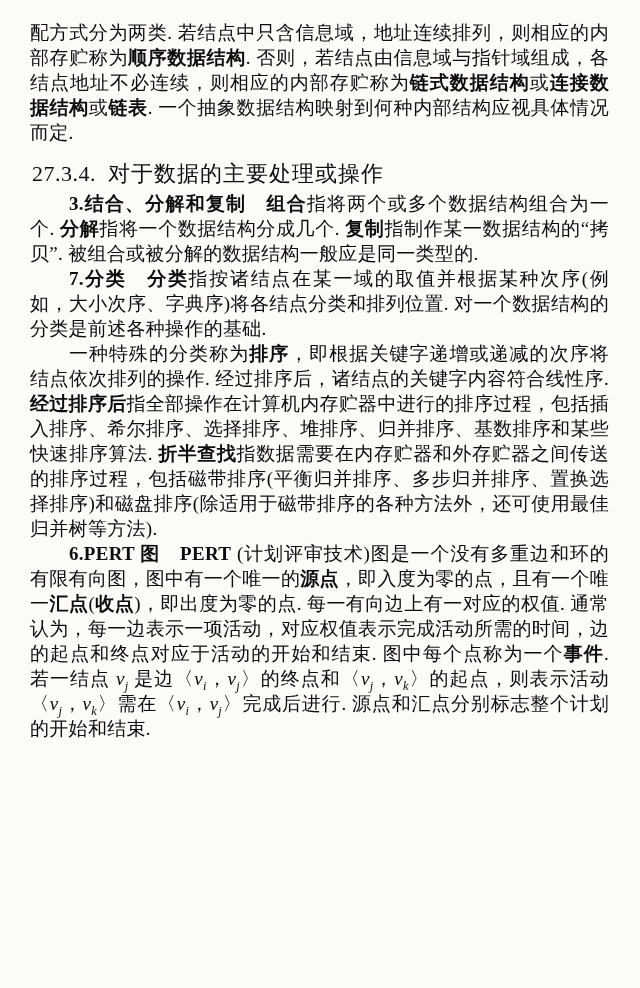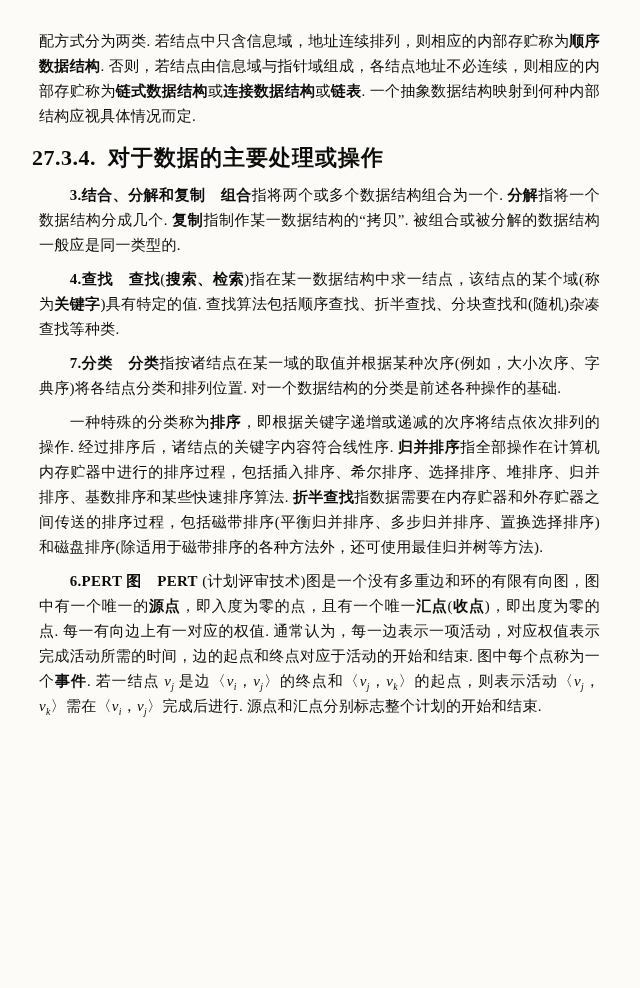--- a/index.html
+++ b/index.html
@@ -13,53 +13,52 @@
     height: 988px;
     margin: 0 auto;
     background: #fcfbf8;
     color: #0d0d0d;
     font-family: "Liberation Serif", "DejaVu Serif", serif;
     overflow: hidden;
     box-sizing: border-box;
     padding: 20px 31px 0 30px;
   }
   .para {
-    margin: 9px;
-    font-size: 15px;
+    margin: 0;
+    font-size: 19px;
     line-height: 25px;
     text-align: justify;
     letter-spacing: 0.3px;
   }
   .para.indent { text-indent: 2.05em; }
   .b { font-weight: bold; }
   .i { font-style: italic; font-family: "Liberation Serif", "DejaVu Serif", serif; }
   .s { vertical-align: sub; font-size: 0.65em; line-height: 0; }
   .heading {
-    margin: 15px 0 11px 2px;
+    margin: 15px 0 3px 2px;
     font-size: 22px;
     line-height: 28px;
-    font-weight: 700;
+    font-weight: 400;
     letter-spacing: 1px;
   }
   .heading .num { margin-right: 12px; letter-spacing: 0.5px; }
 </style>
 </head>
 <body>
 
 <div class="page">
 
   <div id="intro-paragraphs">
       <p class="para"><span>配方式分为两类. 若结点中只含信息域，地址连续排列，则相应的内部存贮称为</span><span class="b">顺序数据结构</span><span>. 否则，若结点由信息域与指针域组成，各结点地址不必连续，则相应的内部存贮称为</span><span class="b">链式数据结构</span><span>或</span><span class="b">连接数据结构</span><span>或</span><span class="b">链表</span><span>. 一个抽象数据结构映射到何种内部结构应视具体情况而定.</span></p>
     </div>
 
   <h2 class="heading">
     <span class="num">27.3.4.</span><span>对于数据的主要处理或操作</span>
   </h2>
 
   <div id="body-paragraphs">
       <p class="para indent"><span class="b">3.结合、分解和复制</span><span>　</span><span class="b">组合</span><span>指将两个或多个数据结构组合为一个. </span><span class="b">分解</span><span>指将一个数据结构分成几个. </span><span class="b">复制</span><span>指制作某一数据结构的“拷贝”. 被组合或被分解的数据结构一般应是同一类型的.</span></p>
-      <p class="para indent"><span class="b">4.查找</span><span>　</span><span class="b">查找</span><span>(</span><span class="b">搜索、检索</span><span>)指在某一数据结构中求一结点，该结点的某个域(称为</span><span class="b">关键字</span><span>)具有特定的值. 查找算法包括顺序查找、折半查找、分块查找和(随机)杂凑查找等种类.</span></p>
       <p class="para indent"><span class="b">7.分类</span><span>　</span><span class="b">分类</span><span>指按诸结点在某一域的取值并根据某种次序(例如，大小次序、字典序)将各结点分类和排列位置. 对一个数据结构的分类是前述各种操作的基础.</span></p>
-      <p class="para indent"><span>一种特殊的分类称为</span><span class="b">排序</span><span>，即根据关键字递增或递减的次序将结点依次排列的操作. 经过排序后，诸结点的关键字内容符合线性序. </span><span class="b">归并排序</span><span>指全部操作在计算机内存贮器中进行的排序过程，包括插入排序、希尔排序、选择排序、堆排序、归并排序、基数排序和某些快速排序算法. </span><span class="b">折半查找</span><span>指数据需要在内存贮器和外存贮器之间传送的排序过程，包括磁带排序(平衡归并排序、多步归并排序、置换选择排序)和磁盘排序(除适用于磁带排序的各种方法外，还可使用最佳归并树等方法).</span></p>
+      <p class="para indent"><span>一种特殊的分类称为</span><span class="b">排序</span><span>，即根据关键字递增或递减的次序将结点依次排列的操作. 经过排序后，诸结点的关键字内容符合线性序. </span><span class="b">经过排序后</span><span>指全部操作在计算机内存贮器中进行的排序过程，包括插入排序、希尔排序、选择排序、堆排序、归并排序、基数排序和某些快速排序算法. </span><span class="b">折半查找</span><span>指数据需要在内存贮器和外存贮器之间传送的排序过程，包括磁带排序(平衡归并排序、多步归并排序、置换选择排序)和磁盘排序(除适用于磁带排序的各种方法外，还可使用最佳归并树等方法).</span></p>
       <p class="para indent"><span class="b">6.PERT 图</span><span>　</span><span class="b">PERT</span><span> (计划评审技术)图是一个没有多重边和环的有限有向图，图中有一个唯一的</span><span class="b">源点</span><span>，即入度为零的点，且有一个唯一</span><span class="b">汇点</span><span>(</span><span class="b">收点</span><span>)，即出度为零的点. 每一有向边上有一对应的权值. 通常认为，每一边表示一项活动，对应权值表示完成活动所需的时间，边的起点和终点对应于活动的开始和结束. 图中每个点称为一个</span><span class="b">事件</span><span>. 若一结点 </span><span class="i">v</span><span class="s i">j</span><span> 是边〈</span><span class="i">v</span><span class="s i">i</span><span>，</span><span class="i">v</span><span class="s i">j</span><span>〉的终点和〈</span><span class="i">v</span><span class="s i">j</span><span>，</span><span class="i">v</span><span class="s i">k</span><span>〉的起点，则表示活动〈</span><span class="i">v</span><span class="s i">j</span><span>，</span><span class="i">v</span><span class="s i">k</span><span>〉需在〈</span><span class="i">v</span><span class="s i">i</span><span>，</span><span class="i">v</span><span class="s i">j</span><span>〉完成后进行. 源点和汇点分别标志整个计划的开始和结束.</span></p>
     </div>
 
 </div>
 
 </body></html>

